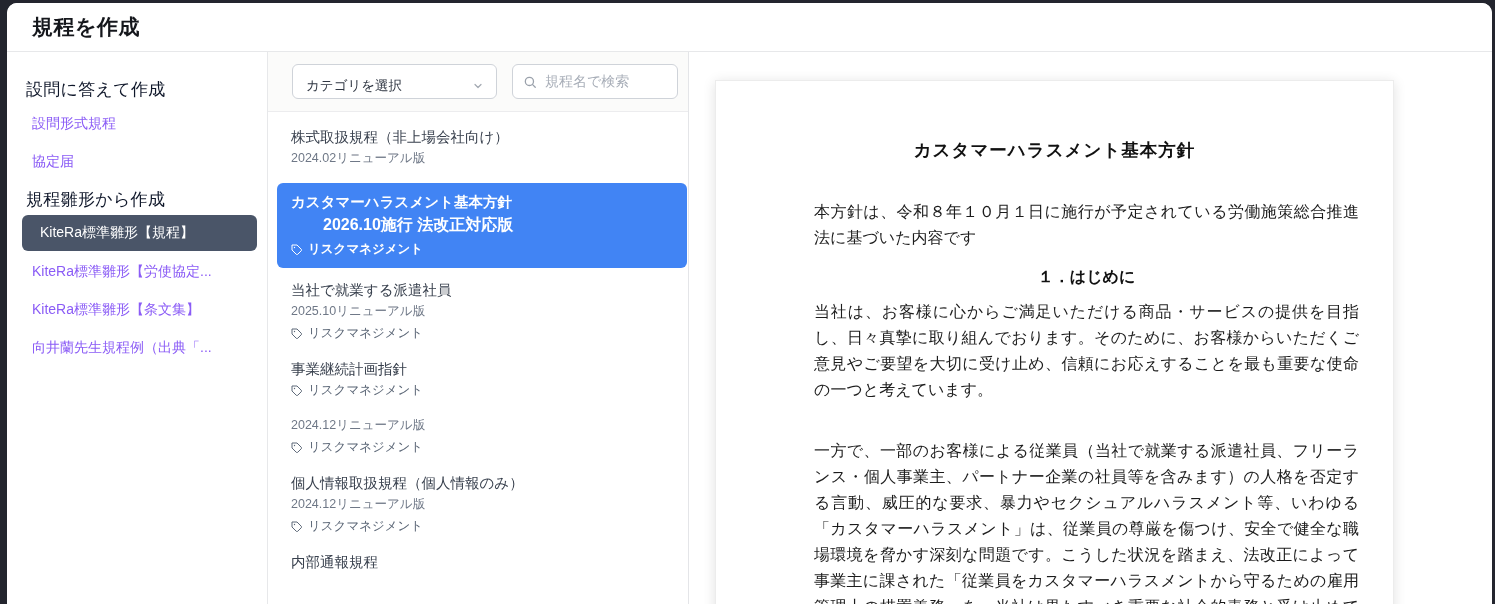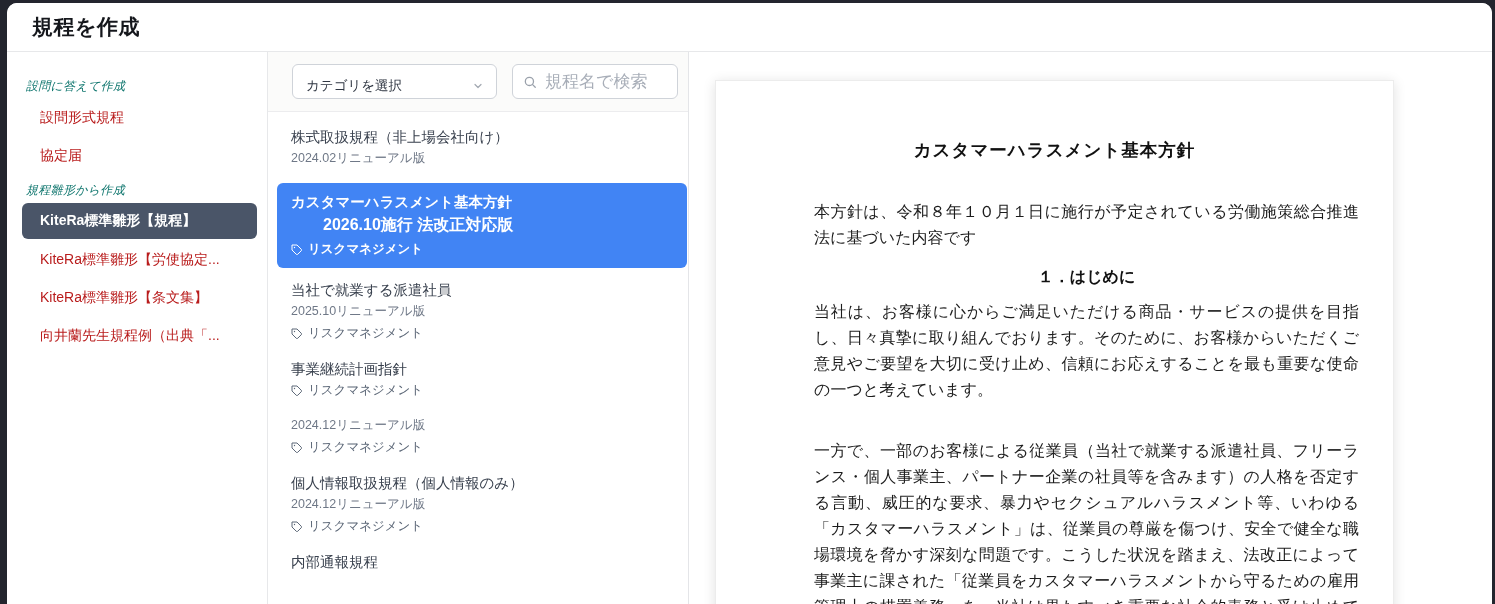--- a/index.html
+++ b/index.html
@@ -18,51 +18,51 @@
   .hdr {
     height:49px; flex:0 0 49px; display:flex; align-items:center;
     padding-left:25px; border-bottom:1px solid #e7e8ea; background:#fff;
   }
   .hdr-title { font-size:21px; font-weight:700; color:#15171c; letter-spacing:.5px; }
 
   .content { flex:1; display:flex; min-height:0; }
 
   
   .sidebar { width:261px; flex:0 0 261px; border-right:1px solid #e7e8ea; background:#fff; overflow:hidden; }
-  .side-label { font-size:12px; color:#0f766e; margin:26px 0 4px 19px; letter-spacing:.3px;font-style:italic; }
+  .side-label { font-size:17px; color:#0f172a; margin:26px 0 4px 19px; letter-spacing:.3px; }
   .side-label.second { margin-top:7px; }
   .side-item {
-    height:38px; display:flex; align-items:center; padding-left:33px;
-    font-size:14px; color:#b91c1c; cursor:pointer; white-space:nowrap; overflow:hidden;
+    height:38px; display:flex; align-items:center; padding-left:25px;
+    font-size:14px; color:#8b5cf6; cursor:pointer; white-space:nowrap; overflow:hidden;
   }
   .side-item.selected {
     height:36px; margin:2px 10px 2px 15px; padding-left:18px;
-    background:#4a5568; color:#fff; font-weight:700; border-radius:6px;
+    background:#4a5568; color:#fff; font-weight:400; border-radius:6px;
   }
 
   
   .listcol { width:421px; flex:0 0 421px; border-right:1px solid #e4e5e8; background:#fff; display:flex; flex-direction:column; overflow:hidden; }
   .filterbar {
     flex:0 0 60px; display:flex; align-items:center; gap:15px;
     padding:0 10px 0 24px; border-bottom:1px solid #ececee; background:#fbfbfa;
   }
   .select-box {
     width:205px; height:35px; background:#fff; border:1px solid #cfd3d9; border-radius:6px;
     display:flex; align-items:center; justify-content:space-between;
     padding:8px 12px 0 13px; font-size:13.5px; color:#2f3642; cursor:pointer;
   }
   .select-box .chev { color:#a2a8b1; display:flex; }
   .search-box {
     flex:1; height:35px; background:#fff; border:1px solid #cfd3d9; border-radius:6px;
     display:flex; align-items:center; padding:0 10px; gap:8px;
   }
   .search-box svg { color:#9aa1ab; flex:0 0 auto; }
   .search-box input {
-    border:none; outline:none; width:100%; font-size:17px;
-    font-family:Liberation Sans, sans-serif; color:#a16207; background:transparent;
+    border:none; outline:none; width:100%; font-size:14px;
+    font-family:Liberation Mono, monospace; color:#a16207; background:transparent;
   }
   .search-box input::placeholder { color:#a8aeb8; }
 
   .tpl-list { flex:1; overflow:hidden; padding-top:7px; }
   .tpl-item { padding:9px 16px 9px 23px; cursor:pointer; }
   .tpl-title { font-size:14.5px; color:#39414e; margin-bottom:3px; }
   .tpl-version { font-size:12.5px; color:#6f7887; margin-bottom:5px; }
   .tpl-tag { display:flex; align-items:center; gap:5px; font-size:12.5px; color:#5d6878; }
   .tpl-tag svg { flex:0 0 auto; }
   .tpl-item.selected {

